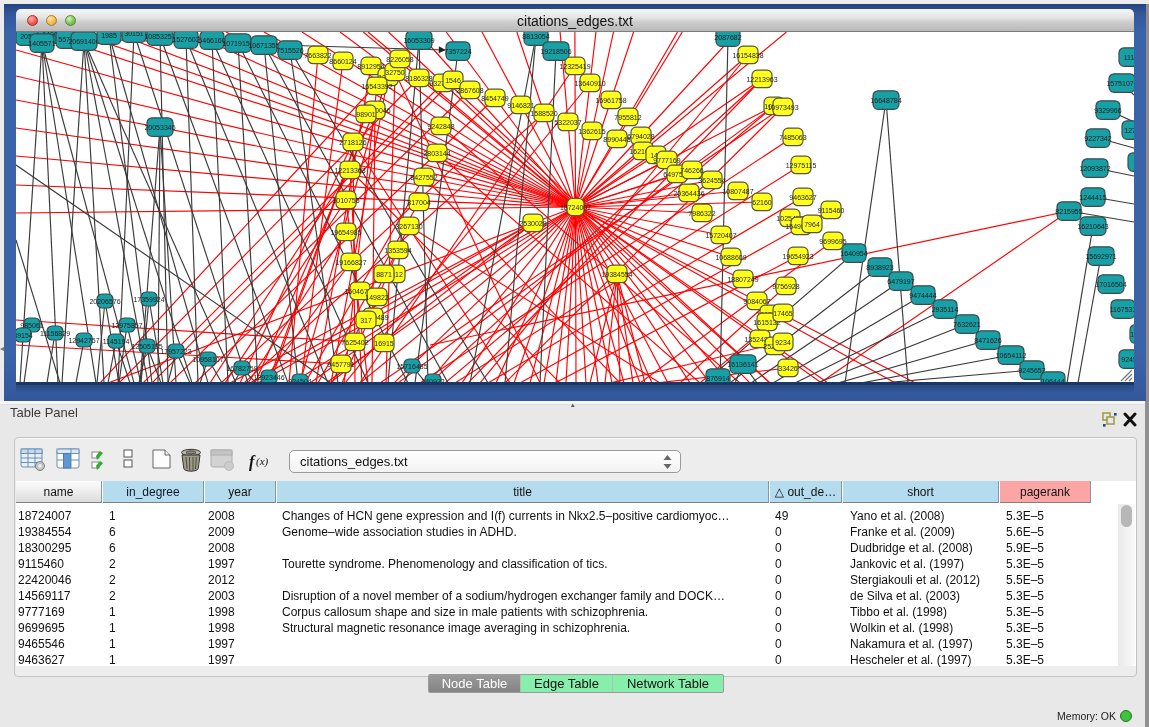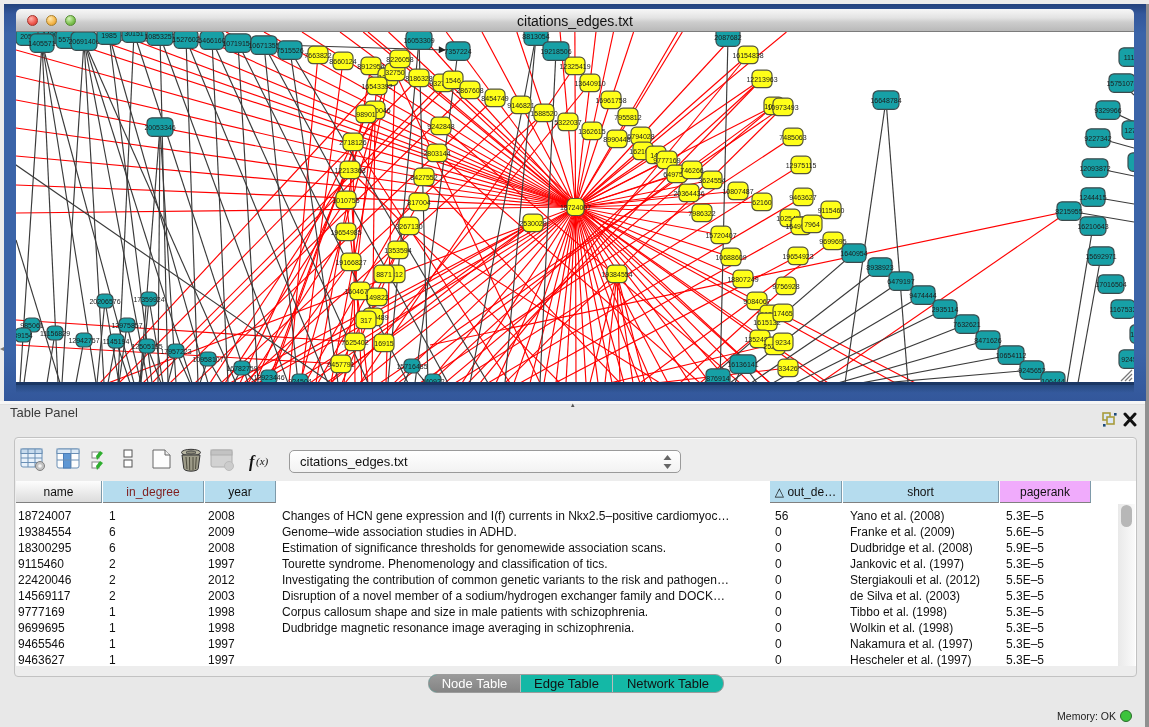--- a/index.html
+++ b/index.html
@@ -643,68 +643,67 @@
   <div style="position:absolute;left:289px;top:49px;width:392px;height:23px;background:linear-gradient(#ffffff,#f2f2f2);border:1px solid #9a9a9a;border-radius:5px;font-size:13px;color:#111;line-height:21px;padding-left:10px">citations_edges.txt
     <svg style="position:absolute;right:7px;top:3px" width="11" height="16" viewBox="0 0 11 16">
           <path d="M5.5 1 L9.5 6 L1.5 6 z" fill="#666"></path>
           <path d="M5.5 15 L9.5 10 L1.5 10 z" fill="#666"></path>
         </svg>
   </div>
 
   <div style="position:absolute;left:16px;top:80px;width:1120px;height:185px;background:#fff"></div>
   <div style="position:absolute;left:0;top:80px;width:1149px;height:22px">
         <div style="position:absolute;left:16px;top:0;width:86px;height:22px;background:linear-gradient(#fdfdfd,#dcdcdc);border-right:1px solid #7e9aaa;border-bottom:1px solid #808080;text-align:center;line-height:22px;font-size:12px;color:#111">name</div>
-        <div style="position:absolute;left:103px;top:0;width:101px;height:22px;background:#b5dcee;border-right:1px solid #7e9aaa;border-bottom:1px solid #808080;text-align:center;line-height:22px;font-size:12px;color:#7f1d1d">in_degree</div>
+        <div style="position:absolute;left:103px;top:0;width:101px;height:22px;background:#b5dcee;border-right:1px solid #7e9aaa;border-bottom:1px solid #808080;text-align:center;line-height:22px;font-size:12px;color:#0f172a">in_degree</div>
         <div style="position:absolute;left:205px;top:0;width:71px;height:22px;background:#b5dcee;border-right:1px solid #7e9aaa;border-bottom:1px solid #808080;text-align:center;line-height:22px;font-size:12px;color:#111">year</div>
+        <div style="position:absolute;left:277px;top:0;width:492px;height:22px;background:#b5dcee;border-right:1px solid #7e9aaa;border-bottom:1px solid #808080;text-align:center;line-height:22px;font-size:12px;color:#111">title</div>
         <div style="position:absolute;left:770px;top:0;width:72px;height:22px;background:#b5dcee;border-right:1px solid #7e9aaa;border-bottom:1px solid #808080;text-align:center;line-height:22px;font-size:12px;color:#111">△ out_de…</div>
         <div style="position:absolute;left:843px;top:0;width:156px;height:22px;background:#b5dcee;border-right:1px solid #7e9aaa;border-bottom:1px solid #808080;text-align:center;line-height:22px;font-size:12px;color:#111">short</div>
-        <div style="position:absolute;left:1000px;top:0;width:91px;height:22px;background:#f0abfc;border-right:1px solid #7e9aaa;border-bottom:1px solid #808080;text-align:center;line-height:22px;font-size:12px;color:#111">pagerank</div>
+        <div style="position:absolute;left:1000px;top:0;width:91px;height:22px;background:#fca5a5;border-right:1px solid #7e9aaa;border-bottom:1px solid #808080;text-align:center;line-height:22px;font-size:12px;color:#111">pagerank</div>
       </div>
   <div style="position:absolute;left:0;top:0;width:1149px">
         <div style="position:absolute;left:0;top:108px;width:1100px;height:16px;font-size:12px;color:#111">
           <div style="position:absolute;left:18px;top:0;white-space:nowrap">18724007</div>
           <div style="position:absolute;left:109px;top:0;white-space:nowrap">1</div>
           <div style="position:absolute;left:208px;top:0;white-space:nowrap">2008</div>
           <div style="position:absolute;left:282px;top:0;white-space:nowrap">Changes of HCN gene expression and I(f) currents in Nkx2.5–positive cardiomyoc…</div>
-          <div style="position:absolute;left:775px;top:0;white-space:nowrap">56</div>
+          <div style="position:absolute;left:775px;top:0;white-space:nowrap">49</div>
           <div style="position:absolute;left:850px;top:0;white-space:nowrap">Yano et al. (2008)</div>
           <div style="position:absolute;left:1006px;top:0;white-space:nowrap">5.3E–5</div>
         </div>
         <div style="position:absolute;left:0;top:124px;width:1100px;height:16px;font-size:12px;color:#111">
           <div style="position:absolute;left:18px;top:0;white-space:nowrap">19384554</div>
           <div style="position:absolute;left:109px;top:0;white-space:nowrap">6</div>
           <div style="position:absolute;left:208px;top:0;white-space:nowrap">2009</div>
           <div style="position:absolute;left:282px;top:0;white-space:nowrap">Genome–wide association studies in ADHD.</div>
           <div style="position:absolute;left:775px;top:0;white-space:nowrap">0</div>
           <div style="position:absolute;left:850px;top:0;white-space:nowrap">Franke et al. (2009)</div>
           <div style="position:absolute;left:1006px;top:0;white-space:nowrap">5.6E–5</div>
         </div>
         <div style="position:absolute;left:0;top:140px;width:1100px;height:16px;font-size:12px;color:#111">
           <div style="position:absolute;left:18px;top:0;white-space:nowrap">18300295</div>
           <div style="position:absolute;left:109px;top:0;white-space:nowrap">6</div>
           <div style="position:absolute;left:208px;top:0;white-space:nowrap">2008</div>
-          <div style="position:absolute;left:282px;top:0;white-space:nowrap">Estimation of significance thresholds for genomewide association scans.</div>
           <div style="position:absolute;left:775px;top:0;white-space:nowrap">0</div>
           <div style="position:absolute;left:850px;top:0;white-space:nowrap">Dudbridge et al. (2008)</div>
           <div style="position:absolute;left:1006px;top:0;white-space:nowrap">5.9E–5</div>
         </div>
         <div style="position:absolute;left:0;top:156px;width:1100px;height:16px;font-size:12px;color:#111">
           <div style="position:absolute;left:18px;top:0;white-space:nowrap">9115460</div>
           <div style="position:absolute;left:109px;top:0;white-space:nowrap">2</div>
           <div style="position:absolute;left:208px;top:0;white-space:nowrap">1997</div>
           <div style="position:absolute;left:282px;top:0;white-space:nowrap">Tourette syndrome. Phenomenology and classification of tics.</div>
           <div style="position:absolute;left:775px;top:0;white-space:nowrap">0</div>
           <div style="position:absolute;left:850px;top:0;white-space:nowrap">Jankovic et al. (1997)</div>
           <div style="position:absolute;left:1006px;top:0;white-space:nowrap">5.3E–5</div>
         </div>
         <div style="position:absolute;left:0;top:172px;width:1100px;height:16px;font-size:12px;color:#111">
           <div style="position:absolute;left:18px;top:0;white-space:nowrap">22420046</div>
           <div style="position:absolute;left:109px;top:0;white-space:nowrap">2</div>
           <div style="position:absolute;left:208px;top:0;white-space:nowrap">2012</div>
-          <div style="position:absolute;left:282px;top:0;white-space:nowrap">Investigating the contribution of common genetic variants to the risk and pathogen…</div>
           <div style="position:absolute;left:775px;top:0;white-space:nowrap">0</div>
           <div style="position:absolute;left:850px;top:0;white-space:nowrap">Stergiakouli et al. (2012)</div>
           <div style="position:absolute;left:1006px;top:0;white-space:nowrap">5.5E–5</div>
         </div>
         <div style="position:absolute;left:0;top:188px;width:1100px;height:16px;font-size:12px;color:#111">
           <div style="position:absolute;left:18px;top:0;white-space:nowrap">14569117</div>
           <div style="position:absolute;left:109px;top:0;white-space:nowrap">2</div>
           <div style="position:absolute;left:208px;top:0;white-space:nowrap">2003</div>
           <div style="position:absolute;left:282px;top:0;white-space:nowrap">Disruption of a novel member of a sodium/hydrogen exchanger family and DOCK…</div>
           <div style="position:absolute;left:775px;top:0;white-space:nowrap">0</div>
@@ -717,21 +716,21 @@
           <div style="position:absolute;left:208px;top:0;white-space:nowrap">1998</div>
           <div style="position:absolute;left:282px;top:0;white-space:nowrap">Corpus callosum shape and size in male patients with schizophrenia.</div>
           <div style="position:absolute;left:775px;top:0;white-space:nowrap">0</div>
           <div style="position:absolute;left:850px;top:0;white-space:nowrap">Tibbo et al. (1998)</div>
           <div style="position:absolute;left:1006px;top:0;white-space:nowrap">5.3E–5</div>
         </div>
         <div style="position:absolute;left:0;top:220px;width:1100px;height:16px;font-size:12px;color:#111">
           <div style="position:absolute;left:18px;top:0;white-space:nowrap">9699695</div>
           <div style="position:absolute;left:109px;top:0;white-space:nowrap">1</div>
           <div style="position:absolute;left:208px;top:0;white-space:nowrap">1998</div>
-          <div style="position:absolute;left:282px;top:0;white-space:nowrap">Dudbridge magnetic resonance image averaging in schizophrenia.</div>
+          <div style="position:absolute;left:282px;top:0;white-space:nowrap">Structural magnetic resonance image averaging in schizophrenia.</div>
           <div style="position:absolute;left:775px;top:0;white-space:nowrap">0</div>
           <div style="position:absolute;left:850px;top:0;white-space:nowrap">Wolkin et al. (1998)</div>
           <div style="position:absolute;left:1006px;top:0;white-space:nowrap">5.3E–5</div>
         </div>
         <div style="position:absolute;left:0;top:236px;width:1100px;height:16px;font-size:12px;color:#111">
           <div style="position:absolute;left:18px;top:0;white-space:nowrap">9465546</div>
           <div style="position:absolute;left:109px;top:0;white-space:nowrap">1</div>
           <div style="position:absolute;left:208px;top:0;white-space:nowrap">1997</div>
           <div style="position:absolute;left:775px;top:0;white-space:nowrap">0</div>
           <div style="position:absolute;left:850px;top:0;white-space:nowrap">Nakamura et al. (1997)</div>
@@ -744,21 +743,21 @@
           <div style="position:absolute;left:775px;top:0;white-space:nowrap">0</div>
           <div style="position:absolute;left:850px;top:0;white-space:nowrap">Hescheler et al. (1997)</div>
           <div style="position:absolute;left:1006px;top:0;white-space:nowrap">5.3E–5</div>
         </div>
       </div>
 
   <div style="position:absolute;left:1118px;top:103px;width:17px;height:162px;background:linear-gradient(90deg,#e9e9e9,#fafafa)"></div>
   <div style="position:absolute;left:1121px;top:104px;width:11px;height:22px;background:#b7b7b7;border-radius:6px"></div>
  </div>
 
- <div style="position:absolute;left:428px;top:273px;height:19px;border:1px solid #9c9c9c;border-radius:9px;overflow:hidden;display:flex;font-size:13px;background:#14b8a6">
+ <div style="position:absolute;left:428px;top:273px;height:19px;border:1px solid #9c9c9c;border-radius:2px;overflow:hidden;display:flex;font-size:13px;background:#86efac">
    <div style="width:91px;text-align:center;line-height:18px;background:linear-gradient(#9a9a9a,#848484);color:#fff">Node Table</div>
    <div style="width:92px;text-align:center;line-height:18px;color:#111;border-left:1px solid #bbb">Edge Table</div>
    <div style="width:111px;text-align:center;line-height:18px;color:#111;border-left:1px solid #bbb">Network Table</div>
  </div>
 
  <div style="position:absolute;right:33px;top:309px;font-size:10.5px;color:#222">Memory: OK</div>
  <div style="position:absolute;left:1120px;top:309px;width:12px;height:12px;border-radius:50%;background:#3cc43c;border:1px solid #2c6b2c"></div>
  <div style="position:absolute;right:0;top:0;width:4px;height:326px;background:#909090"></div>
 </div>
 

